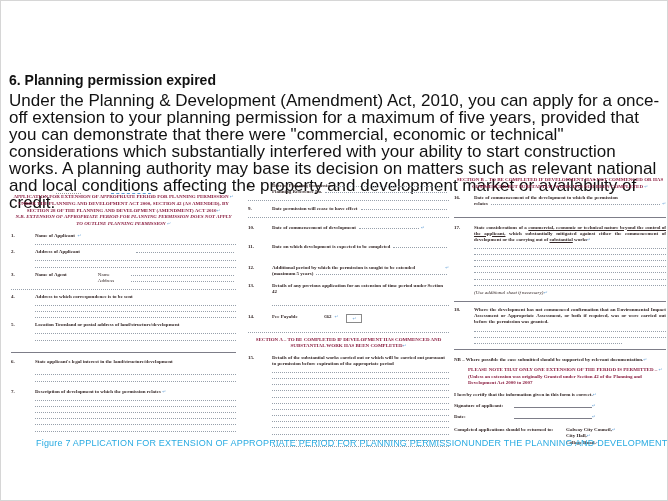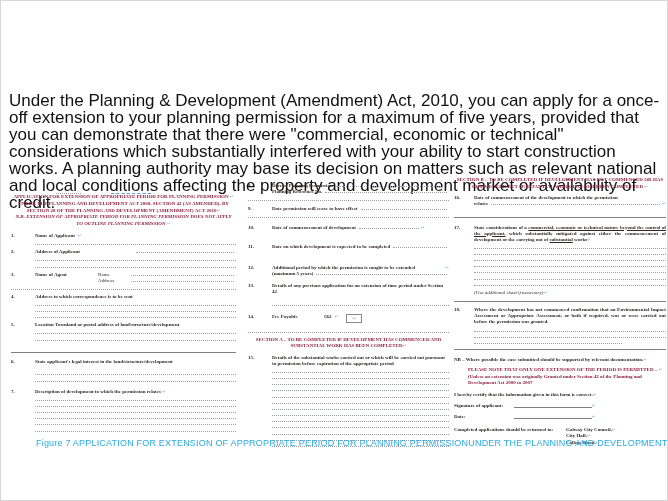--- a/index.html
+++ b/index.html
@@ -54,20 +54,21 @@
   .retrow .rlbl { font-weight:bold; width:112px; flex:0 0 112px; }
   .addr { font-weight:bold; line-height:6.2px; }
 
   #caption { position:absolute; left:35px; top:437px; font-size:9px; color:#29ABE2; letter-spacing:.2px; white-space:nowrap; }
 </style>
 </head>
 <body>
 
 <div id="page">
 
+  <div id="heading">6. Planning permission expired</div>
   <div id="intro">Under the Planning &amp; Development (Amendment) Act, 2010, you can apply for a once-off extension to your planning permission for a maximum of five years, provided that you can demonstrate that there were "commercial, economic or technical" considerations which substantially interfered with your ability to start construction works. A planning authority may base its decision on matters such as relevant national and local conditions affecting the property and development market or availability of credit.</div>
 
   <div id="col1" class="col">
     <div class="topmarks">
       <span class="tm-gray"></span>
       <span class="tm-blue"></span>
     </div>
     <div class="ftitle">
       <div><span>APPLICATION FOR EXTENSION OF APPROPRIATE PERIOD FOR PLANNING PERMISSION</span> <span class="rm">↵</span></div>
       <div>UNDER THE PLANNING AND DEVELOPMENT ACT 2000, SECTION 42 (AS AMENDED), BY</div>

